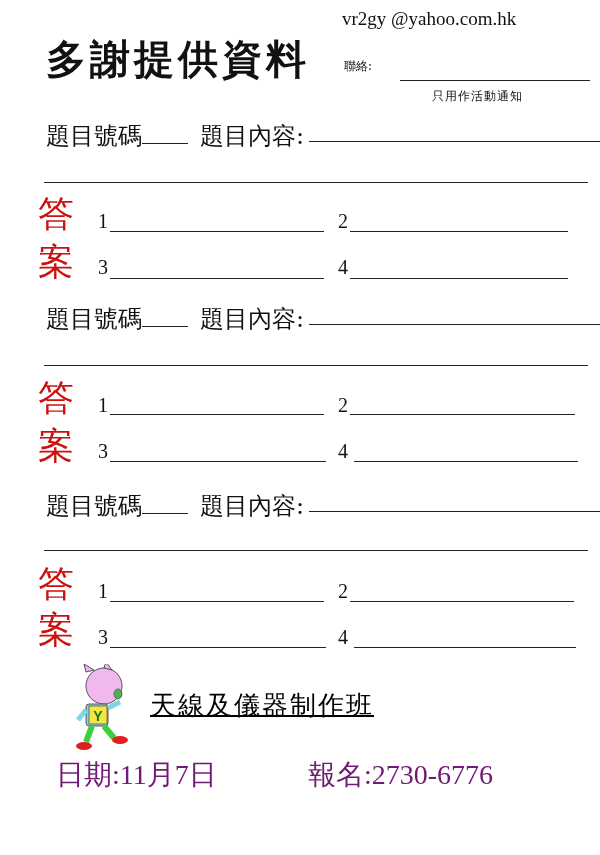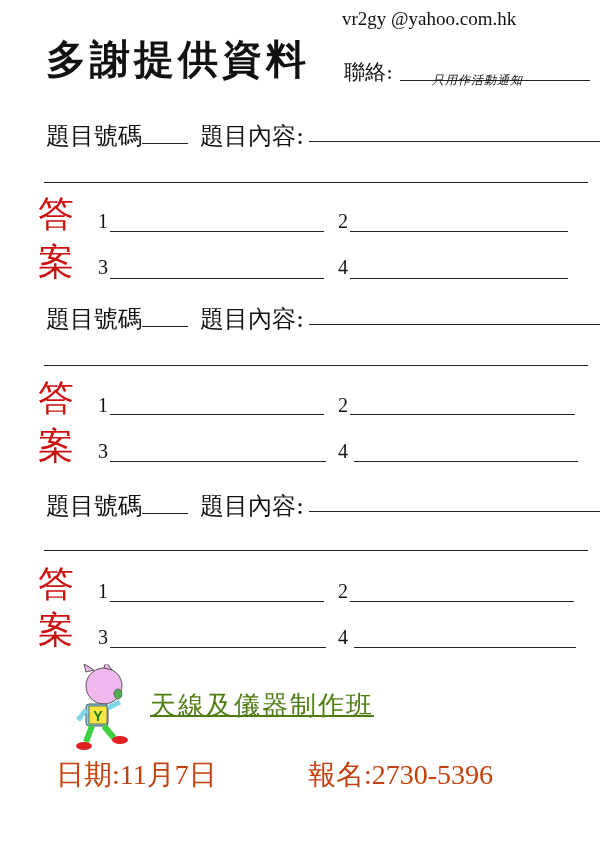--- a/index.html
+++ b/index.html
@@ -1,31 +1,31 @@
 <!DOCTYPE html>
 <html><head>
 <meta charset="utf-8">
 <style>
   html,body{margin:0;padding:0;background:#fff;}
   body{width:600px;height:855px;position:relative;overflow:hidden;font-family:"DejaVu Serif",serif;color:#111;}
   .abs{position:absolute;}
   .title{left:38px;top:32px;font-size:40px;letter-spacing:4px;font-weight:bold;margin-left:8px;}
   .email{left:342px;top:8px;font-size:19px;font-family:"Liberation Serif",serif;}
-  .contact{left:344px;top:58px;font-size:21px;text-align:right;}
+  .contact{left:344px;top:58px;font-size:12px;text-align:right;}
   .contact-line{left:400px;top:80px;width:190px;border-bottom:1.5px solid #222;}
-  .note{left:432px;top:72px;font-size:12px;letter-spacing:1px;font-style:italic;}
+  .note{left:432px;top:88px;font-size:12px;letter-spacing:1px;}
   .qrow{font-size:24px;left:46px;}
   .qnum-line{display:inline-block;width:46px;border-bottom:1.5px solid #222;margin-right:12px;vertical-align:baseline;}
   .qcontent-line{position:absolute;left:263px;width:324px;border-bottom:1.5px solid #222;bottom:4px;}
   .full-line{left:44px;width:544px;border-bottom:1.5px solid #222;}
   .ans-char{left:38px;font-size:36px;color:#cc1111;line-height:1;}
   .ans-num{font-size:20px;font-family:"Liberation Serif",serif;}
   .ans-line{border-bottom:1.5px solid #222;}
-  .course{left:150px;top:688px;font-size:26px;color:#4d7c0f;text-decoration:underline;text-decoration-thickness:2px;letter-spacing:2px;}
-  .footer{top:756px;font-size:28px;color:#c2410c;font-family:"Liberation Serif",serif;}
+  .course{left:150px;top:688px;font-size:26px;color:#000000;text-decoration:underline;text-decoration-thickness:2px;letter-spacing:2px;}
+  .footer{top:756px;font-size:28px;color:#701a75;font-family:"Liberation Serif",serif;}
 </style>
 </head>
 <body>
 
 <div class="abs title">多謝提供資料</div>
 <div class="abs email">vr2gy @yahoo.com.hk</div>
 <div class="abs contact">聯絡:</div>
 <div class="abs contact-line"></div>
 <div class="abs note">只用作活動通知</div>
 
@@ -91,13 +91,13 @@
     <path d="M18,62 L12,78" stroke="#3ecf3e" stroke-width="6"></path>
     <path d="M30,62 L40,74" stroke="#3ecf3e" stroke-width="6"></path>
     <ellipse cx="10" cy="82" rx="8" ry="4" fill="#e02020"></ellipse>
     <ellipse cx="46" cy="76" rx="8" ry="4" fill="#e02020"></ellipse>
   </svg>
 </div>
 
 <div class="abs course">天線及儀器制作班</div>
 
 <div class="abs footer" style="left:56px;">日期:11月7日</div>
-<div class="abs footer" style="left:308px;">報名:2730-5396</div>
+<div class="abs footer" style="left:308px;">報名:2730-6776</div>
 
 </body></html>

